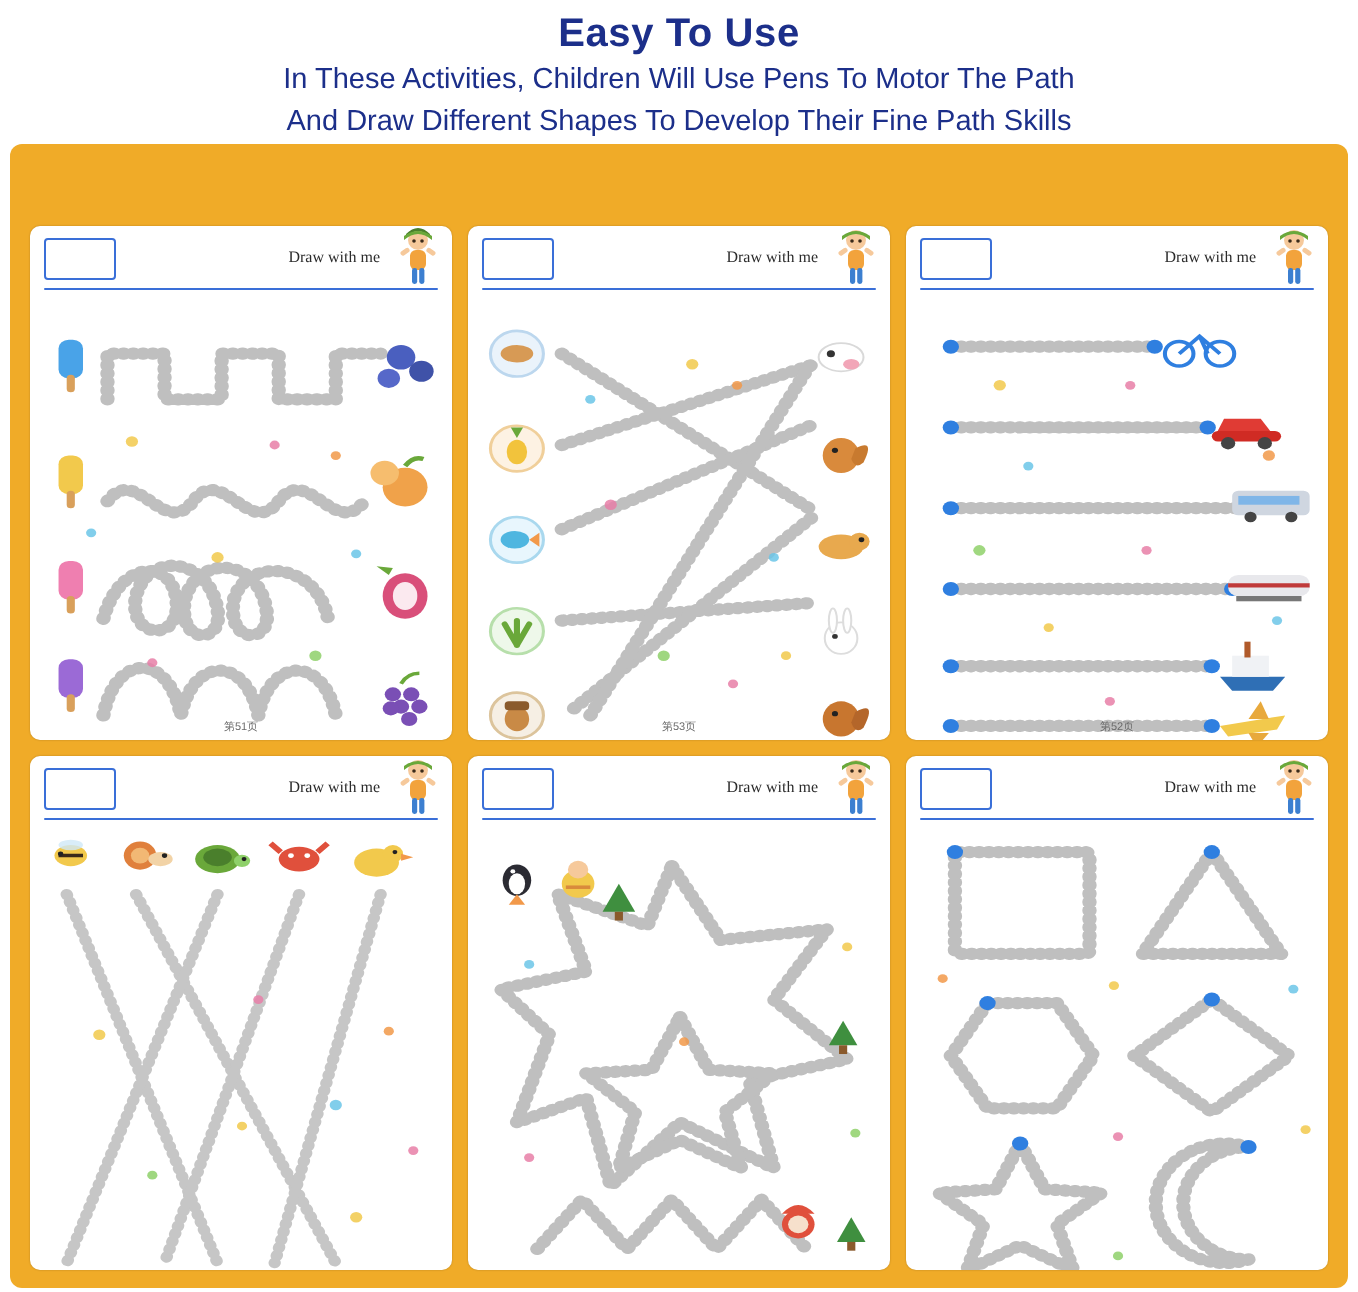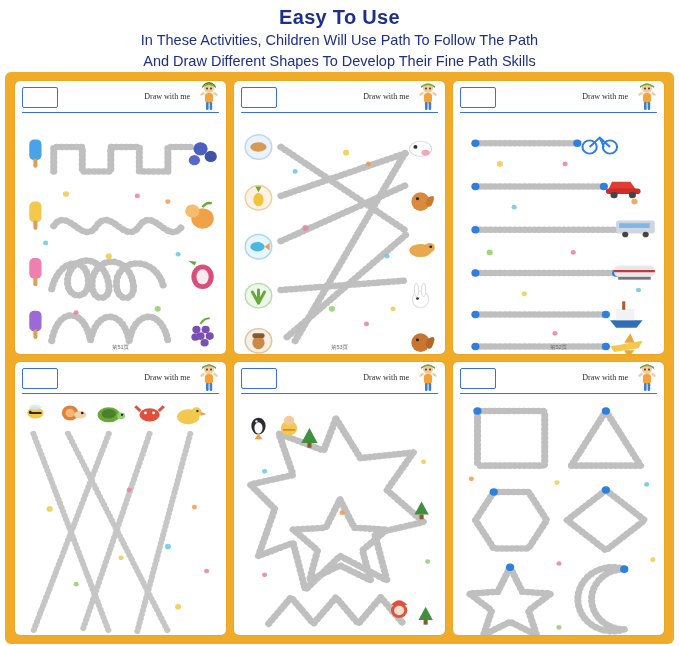--- a/index.html
+++ b/index.html
@@ -51,20 +51,21 @@
   }
   .grid {
     position: absolute;
     inset: 0;
     display: grid;
     grid-template-columns: repeat(3, 1fr);
     grid-template-rows: repeat(2, 1fr);
     gap: 8px;
     padding: 9px 10px;
     box-sizing: border-box;
+    margin-top: 32px;
   }
   .card {
     background: #ffffff;
     border-radius: 5px;
     position: relative;
     overflow: hidden;
     box-shadow: 0 0 1px rgba(0,0,0,.25);
   }
   
   .card-top {
@@ -139,21 +140,21 @@
   .dotstart { fill: #2f7fe0; }
   svg { display: block; }
 </style>
 </head>
 <body>
 
 <div class="page">
 
   <div class="header">
     <div class="title">Easy To Use</div>
-    <div class="sub">In These Activities, Children Will Use Path To Follow The Path</div>
+    <div class="sub">In These Activities, Children Will Use Pens To Motor The Path</div>
     <div class="sub">And Draw Different Shapes To Develop Their Fine Path Skills</div>
   </div>
 
   <div class="board">
     <div class="grid">
 
       <div class="card">
         <div class="card-top">
           <div class="name-box"></div>
           <div class="draw-label">Draw with me</div>

